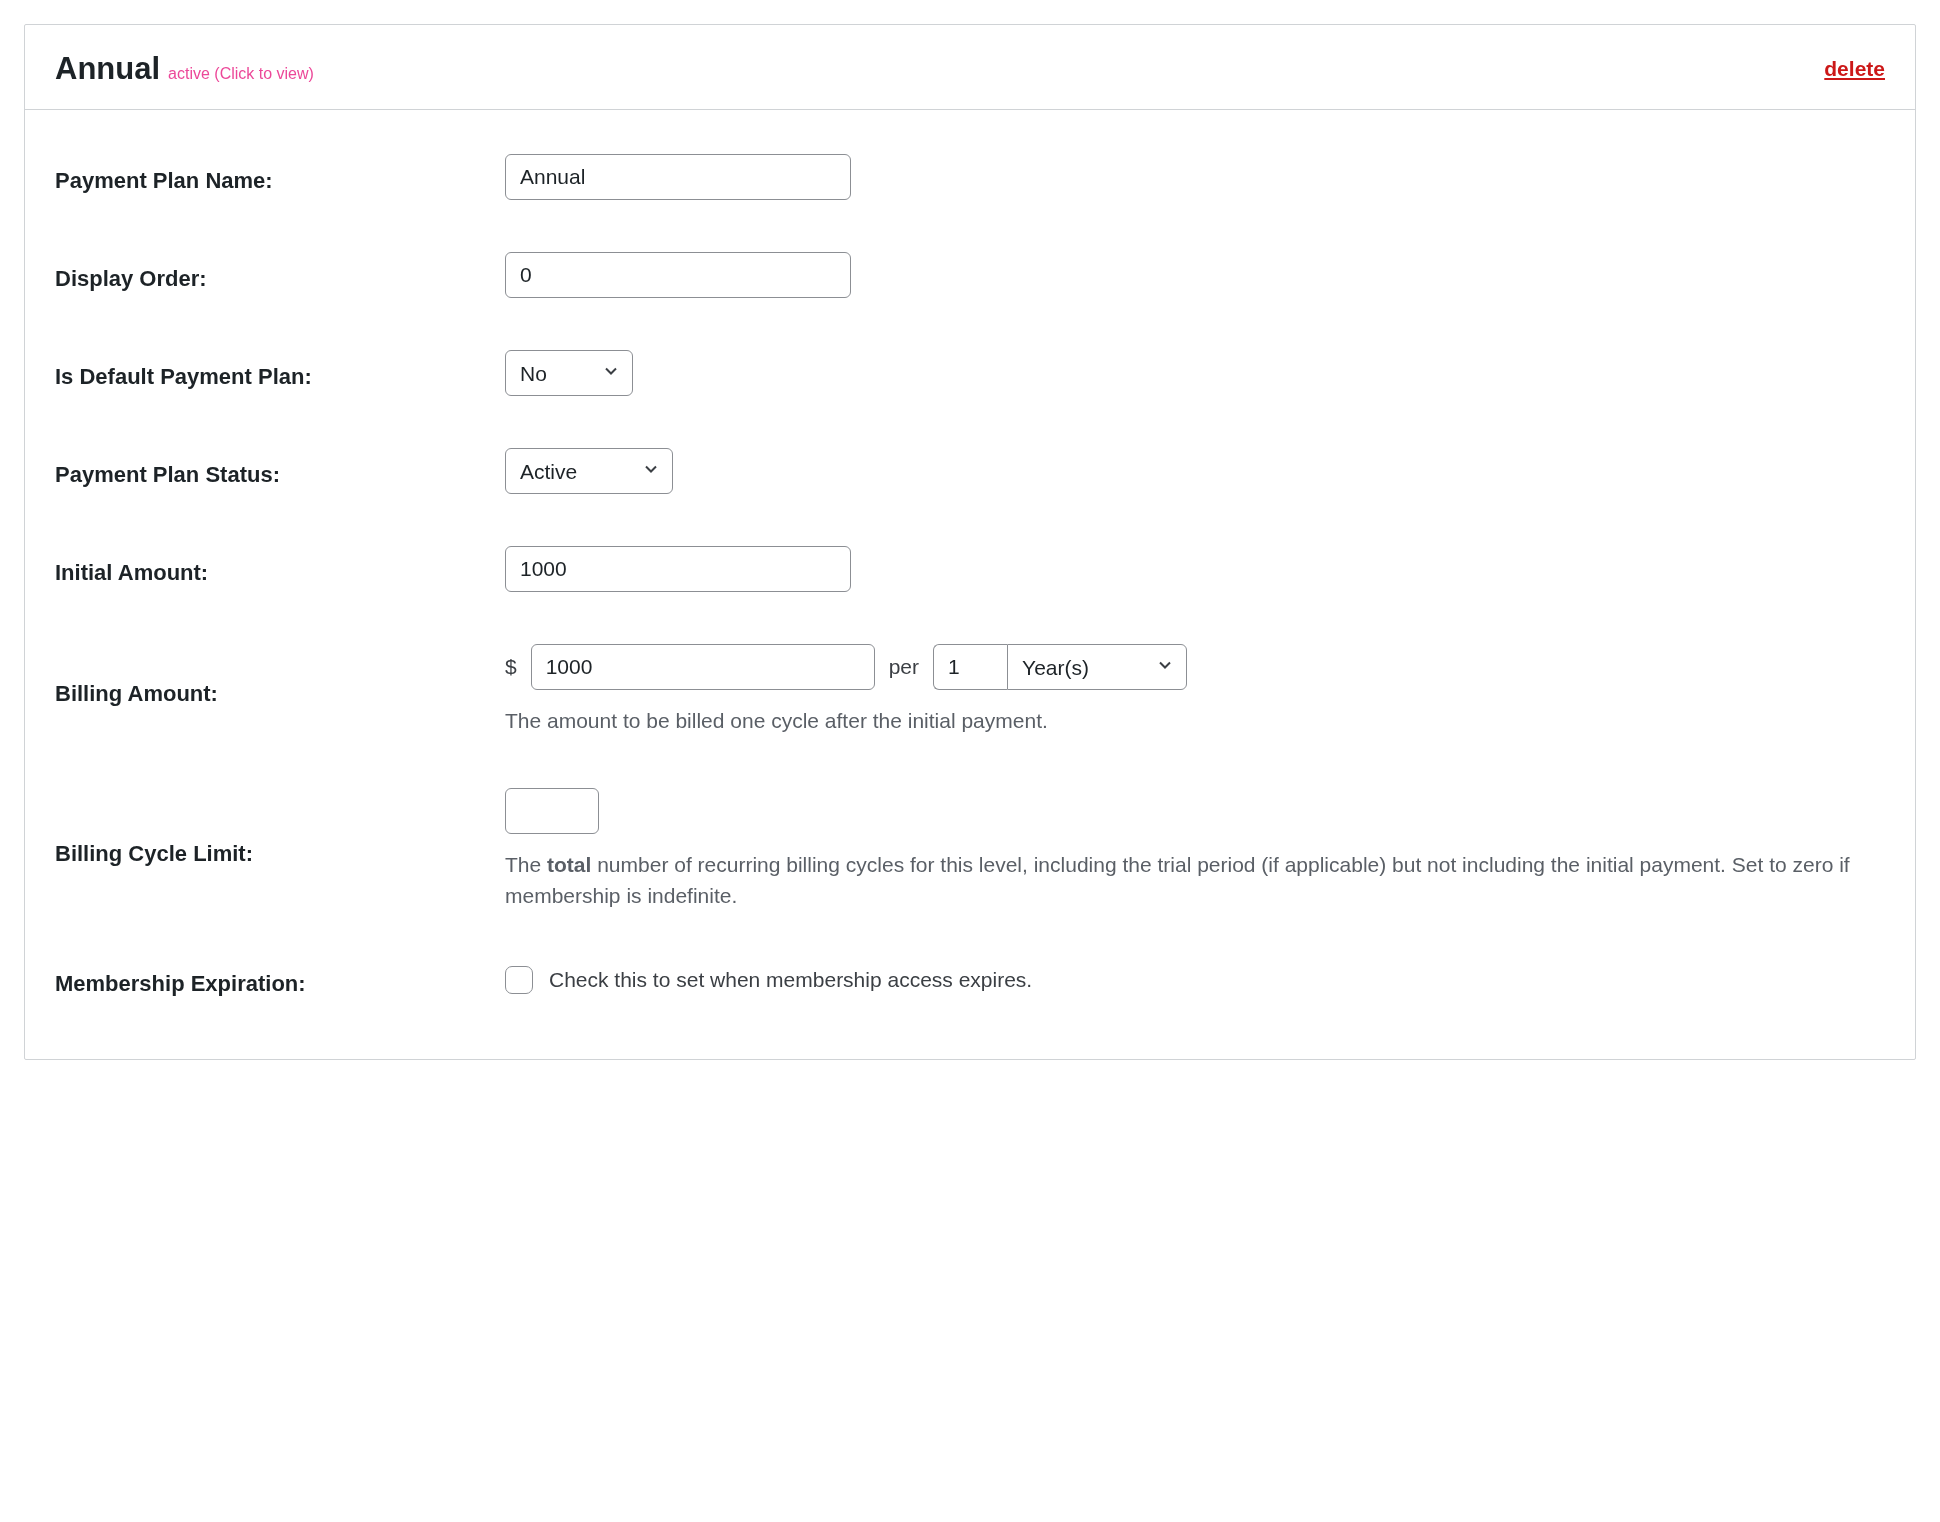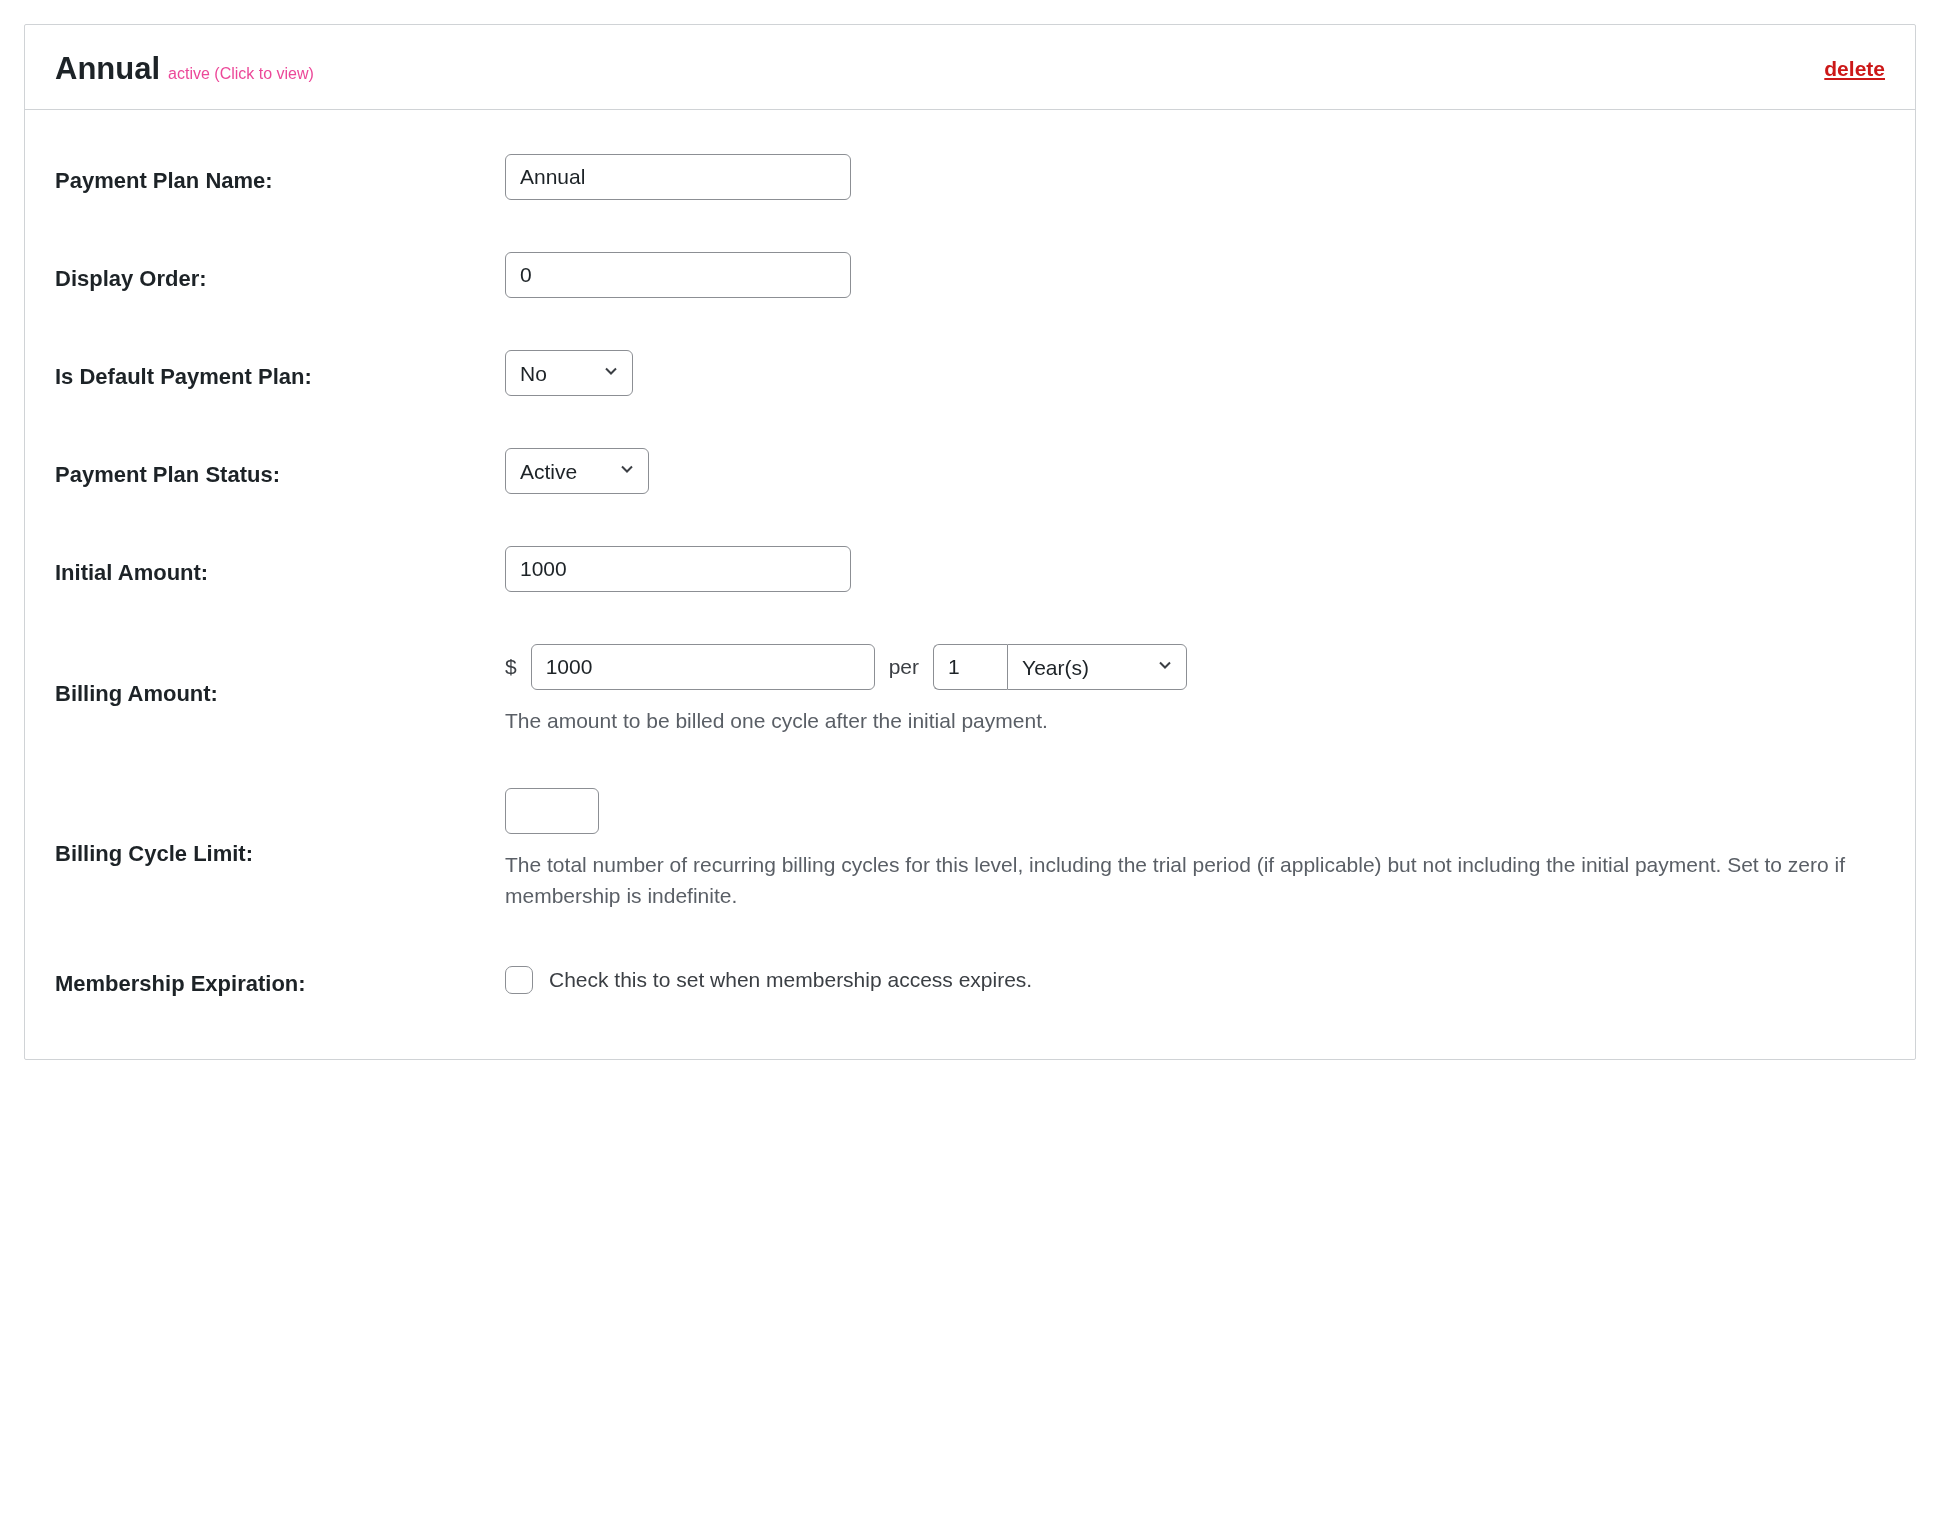--- a/index.html
+++ b/index.html
@@ -96,21 +96,21 @@
   }
   .select-wrap .chev {
     position: absolute;
     right: 14px;
     top: 50%;
     transform: translateY(-50%);
     pointer-events: none;
     color: #3b3f44;
   }
   .select.w-no { width: 128px; padding-right: 36px;}
-  .select.w-status { width: 144px; }
+  .select.w-status { width: 168px; }
   .select.w-unit { width: 180px; }
   .inline-group {
     display: flex;
     align-items: center;
     gap: 10px;
     flex-wrap: nowrap;
   }
   .currency-sym {
     font-size: 21px;
     color: #3b3f44;
@@ -128,21 +128,21 @@
   }
   .cycle-group .text-input { border-right: none; }
   .cycle-group .select-wrap .select { border-radius: 0 6px 6px 0; }
   .help-text {
     font-size: 21px;
     color: #5a5f66;
     margin-top: 16px;
     line-height: 1.45;
     max-width: 1400px;
   }
-  .help-text .bold { font-weight: 400; color: #5a5f66; margin-top: 28px;}
+  .help-text .bold { font-weight: 700; color: #5a5f66; margin-top: 28px;}
   .checkbox-row {
     display: flex;
     align-items: center;
     gap: 16px;
   }
   .checkbox {
     width: 28px;
     height: 28px;
     border: 1.5px solid #8c8f94;
     border-radius: 7px;

